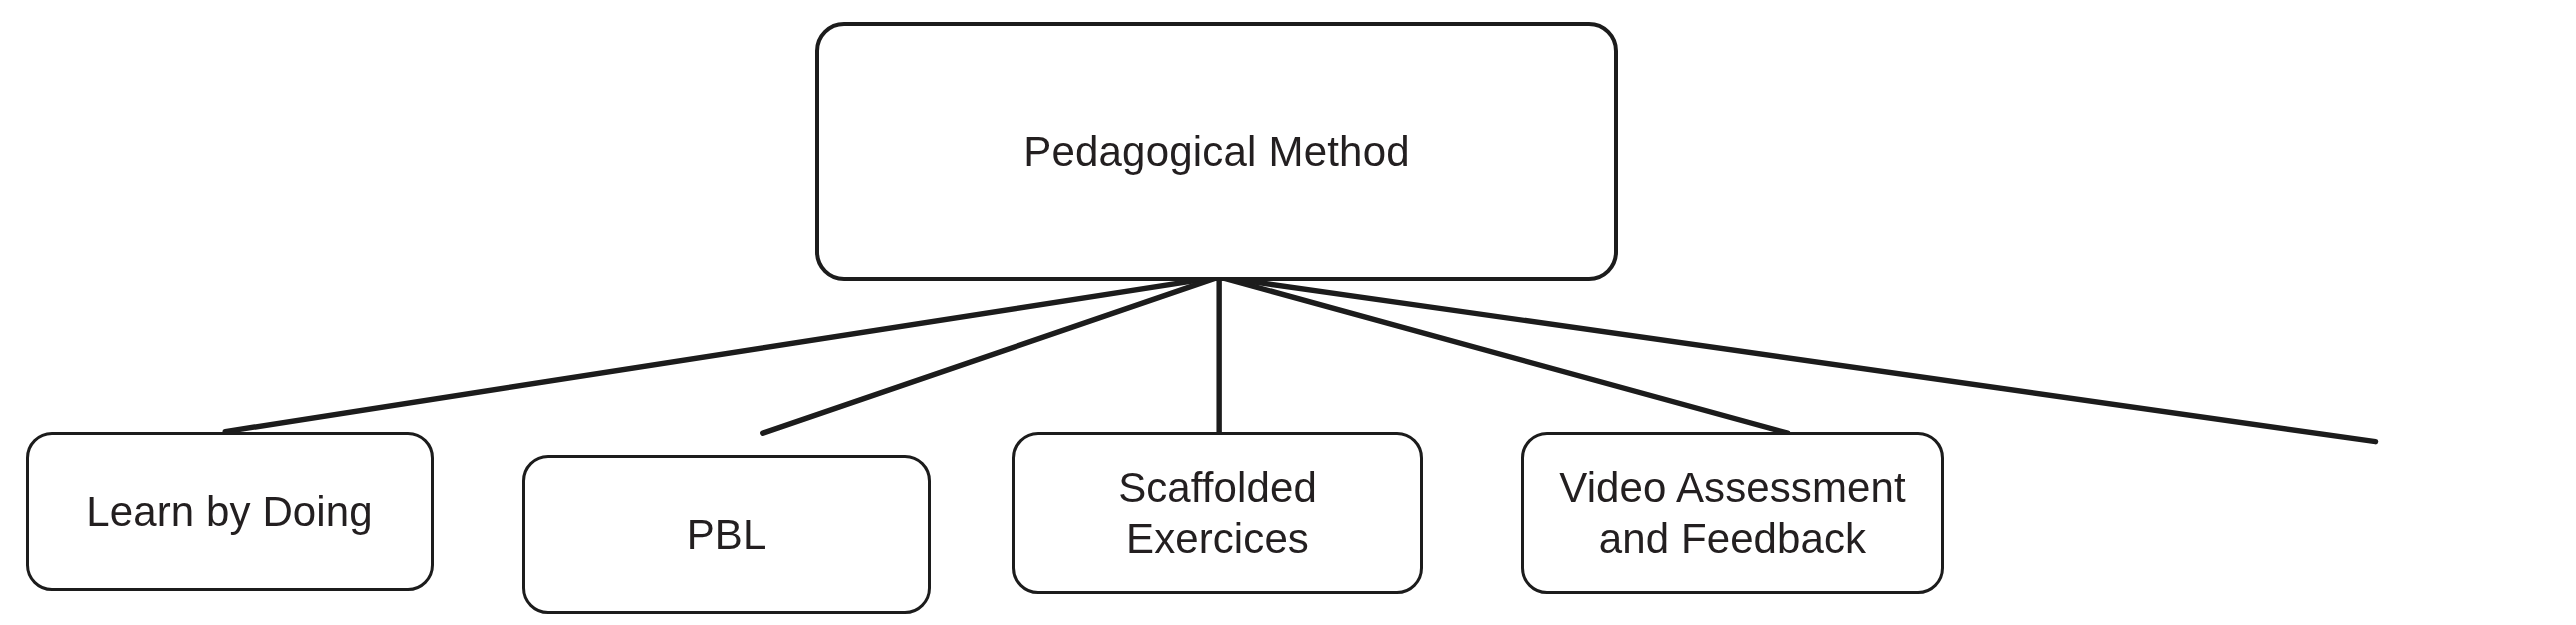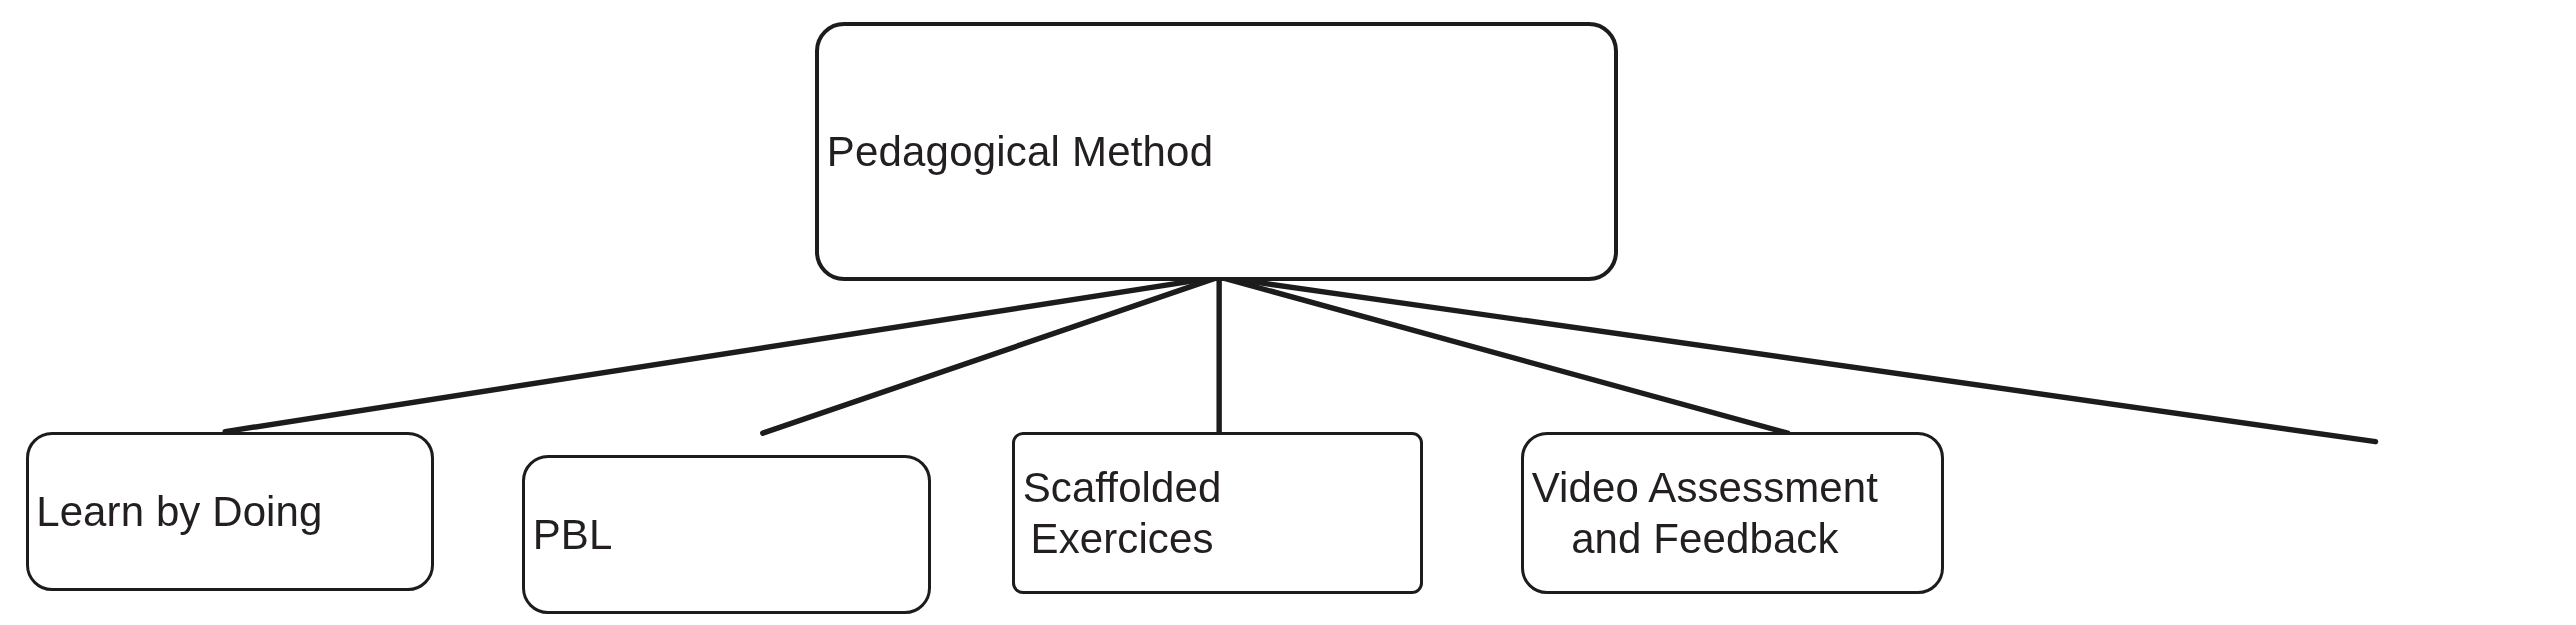--- a/index.html
+++ b/index.html
@@ -27,21 +27,21 @@
     pointer-events: none;
   }
   .node {
     position: absolute;
     box-sizing: border-box;
     background: #ffffff;
     border: 3.9px solid #1c1c1c;
     border-radius: 26px;
     display: flex;
     align-items: center;
-    justify-content: flex-start;
+    justify-content: center;
     text-align: center;
     color: #231f20;
     z-index: 2;
   }
   .node-label {
     display: block;
     line-height: 1.22;
     white-space: pre-line;
     padding: 0 7.7px;
   }
@@ -78,21 +78,21 @@
   </div>
 
   <div class="node leaf-node" style="left: 25.5px; top: 432px; width: 408px; height: 159px;">
     <span class="node-label">Learn by Doing</span>
   </div>
 
   <div class="node leaf-node" style="left: 522px; top: 432px; width: 409px; height: 159px; margin-top: 23px;">
     <span class="node-label">PBL</span>
   </div>
 
-  <div class="node leaf-node" style="left: 1012px; top: 432px; width: 411px; height: 162px; border-radius: 11px;">
+  <div class="node leaf-node" style="left: 1012px; top: 432px; width: 411px; height: 162px;">
     <span class="node-label">Scaffolded
 Exercices</span>
   </div>
 
   <div class="node leaf-node" style="left: 1521px; top: 432px; width: 423px; height: 162px;">
     <span class="node-label">Video Assessment
 and Feedback</span>
   </div>
 
 

